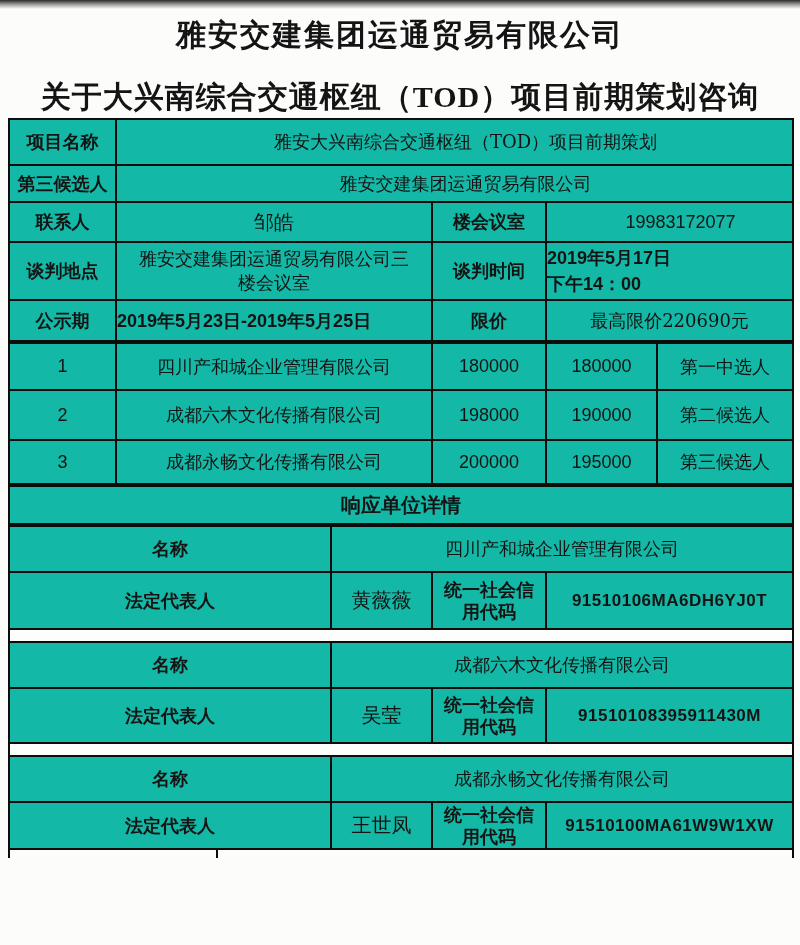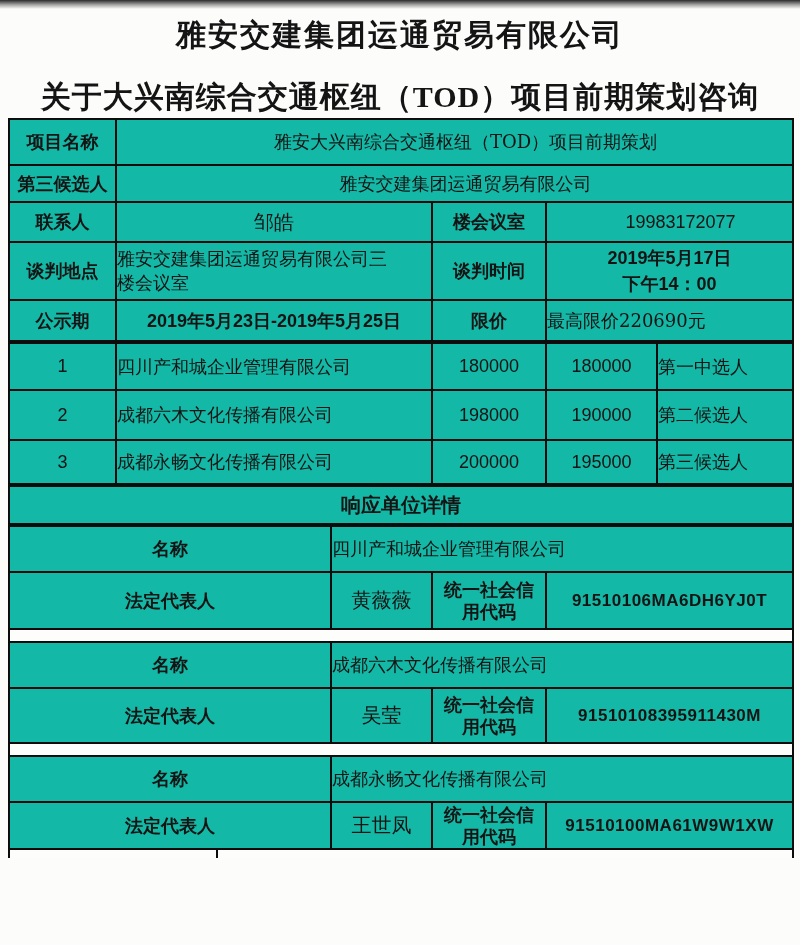--- a/index.html
+++ b/index.html
@@ -33,26 +33,26 @@
     margin-left: 8px;
     background: #14b8a6;
   }
   td { border: 2px solid #0c0c0c; overflow: hidden; }
   .lab {
     font-weight: 700; font-size: 18px; text-align: center;
     font-family: "Liberation Sans", sans-serif; line-height: 22px;
   }
   .kai {
     font-family: "DejaVu Serif", serif;
-    font-size: 18px; font-weight: 400; line-height: 24px;
+    font-size: 18px; text-align: center; font-weight: 400; line-height: 24px;
   }
   .kai-sm { font-family: "DejaVu Serif", serif; font-size: 20px; text-align: center; }
   .num { font-family: "Liberation Sans", sans-serif; font-size: 18px; text-align: center; border-radius: 14px; }
   .code { font-family: "Liberation Sans", sans-serif; font-size: 17px; font-weight: 600; text-align: center; letter-spacing: 0.5px; }
-  .bold-date { font-family: "Liberation Sans", sans-serif; font-weight: 600; font-size: 18px; text-align: center; line-height: 26px; }
+  .bold-date { font-family: "Liberation Sans", sans-serif; font-weight: 600; font-size: 18px; line-height: 26px; }
   .left { text-align: center; padding-left: 22px; }
   .pre { white-space: pre-line; }
   .section-title td { font-weight: 700; font-size: 20px; text-align: center; }
   .spacer {
     width: 786px; margin-left: 8px; height: 11px;
     border-left: 2px solid #0c0c0c; border-right: 2px solid #0c0c0c;
     background: #fdfdfc;
   }
   .bottom-partial {
     width: 786px; margin-left: 8px; height: 8px;

